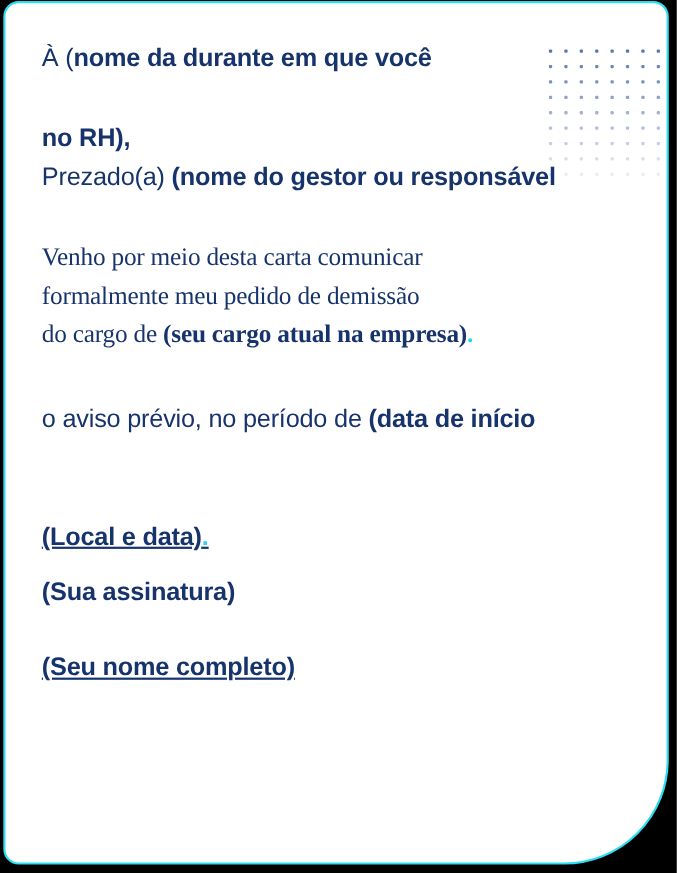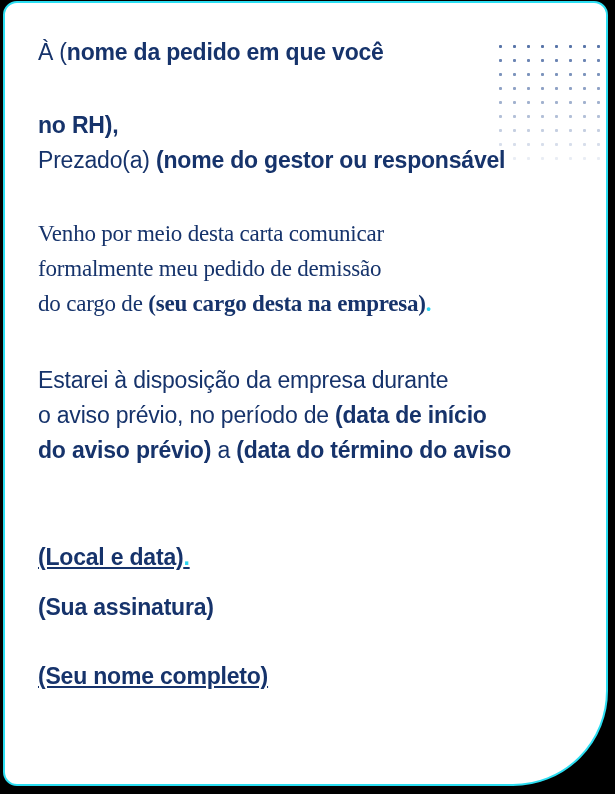--- a/index.html
+++ b/index.html
@@ -131,35 +131,33 @@
       <span class="dot" style="background: rgb(74, 105, 162); opacity: 0.12;"></span>
       <span class="dot" style="background: rgb(74, 105, 162); opacity: 0.12;"></span>
       <span class="dot" style="background: rgb(74, 105, 162); opacity: 0.12;"></span>
       <span class="dot" style="background: rgb(74, 105, 162); opacity: 0.12;"></span>
       <span class="dot" style="background: rgb(74, 105, 162); opacity: 0.12;"></span>
       <span class="dot" style="background: rgb(74, 105, 162); opacity: 0.12;"></span>
       <span class="dot" style="background: rgb(74, 105, 162); opacity: 0.12;"></span>
     </div>
   <div class="letter-body">
       <div class="para">
-        <div class="line"><span>À (</span><span class="bold">nome da pedido em que você</span></div>
+        <div class="line"><span>À (</span><span class="bold">nome da durante em que você</span></div>
       </div>
       <div class="para">
         <div class="line"><span class="bold">no RH),</span></div>
         <div class="line"><span>Prezado(a) </span><span class="bold">(nome do gestor ou responsável</span></div>
       </div>
       <div class="para">
         <div class="line"><span>Venho por meio desta carta comunicar</span></div>
         <div class="line"><span>formalmente meu pedido de demissão</span></div>
-        <div class="line"><span>do cargo de </span><span class="bold">(seu cargo desta na empresa)</span><span class="bold accent">.</span></div>
+        <div class="line"><span>do cargo de </span><span class="bold">(seu cargo atual na empresa)</span><span class="bold accent">.</span></div>
       </div>
       <div class="para">
-        <div class="line"><span>Estarei à disposição da empresa durante</span></div>
         <div class="line"><span>o aviso prévio, no período de </span><span class="bold">(data de início</span></div>
-        <div class="line"><span class="bold">do aviso prévio)</span><span> a </span><span class="bold">(data do término do aviso</span></div>
       </div>
       <div class="para">
         <div class="line"><span class="bold">(Local e data)</span><span class="bold accent">.</span></div>
       </div>
       <div class="para">
         <div class="line"><span class="bold">(Sua assinatura)</span></div>
       </div>
       <div class="para">
         <div class="line"><span class="bold">(Seu nome completo)</span></div>
       </div>

